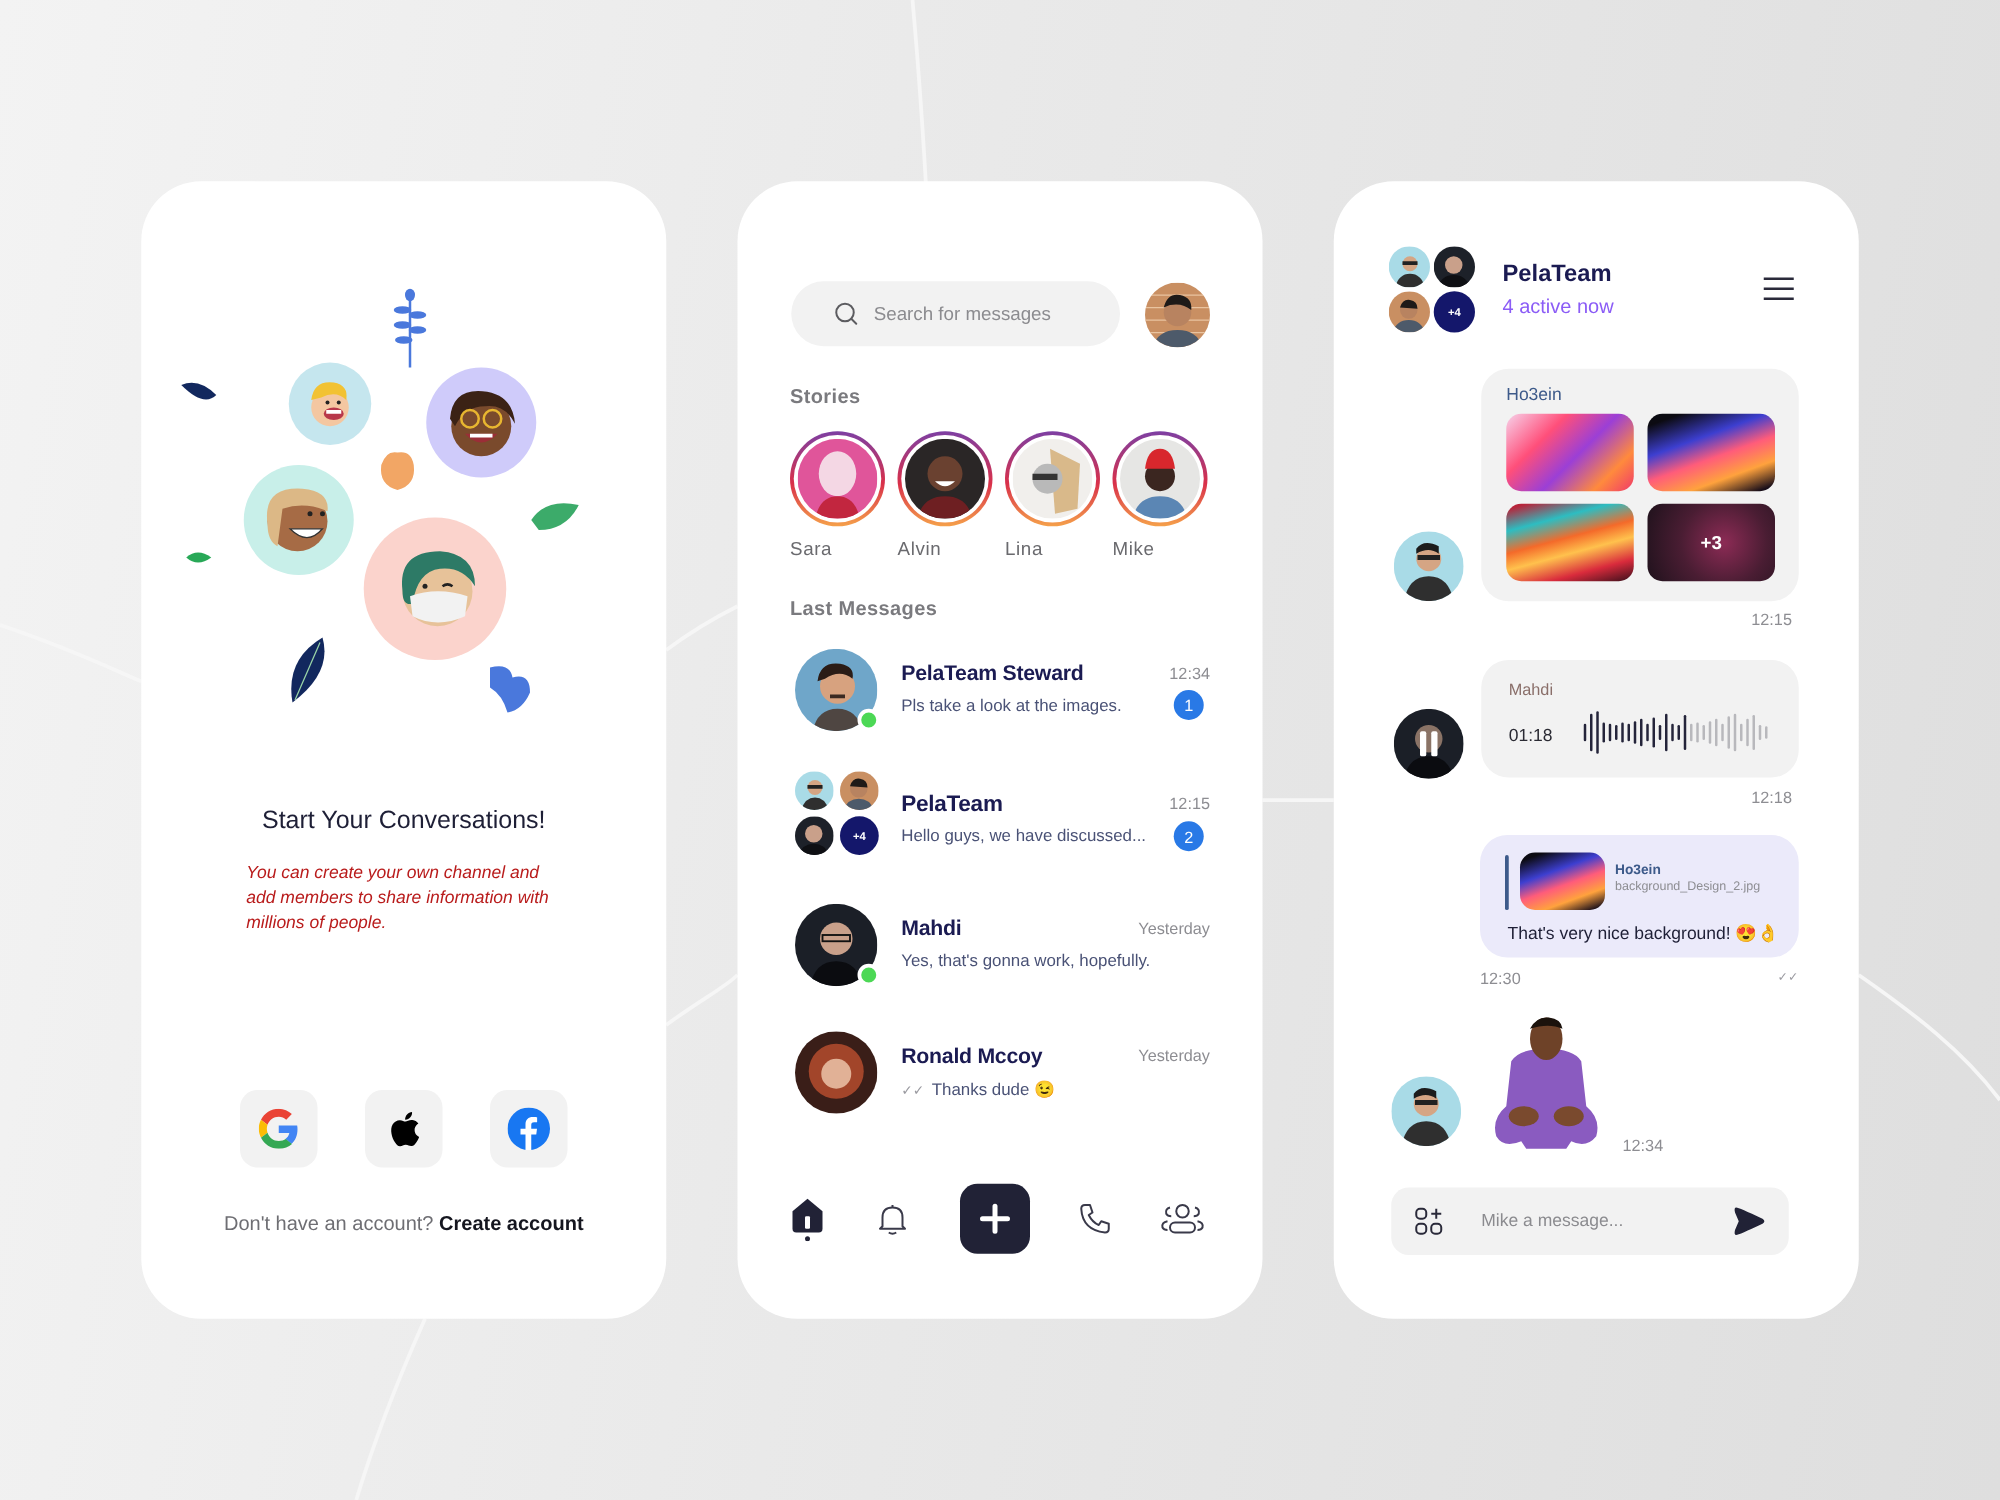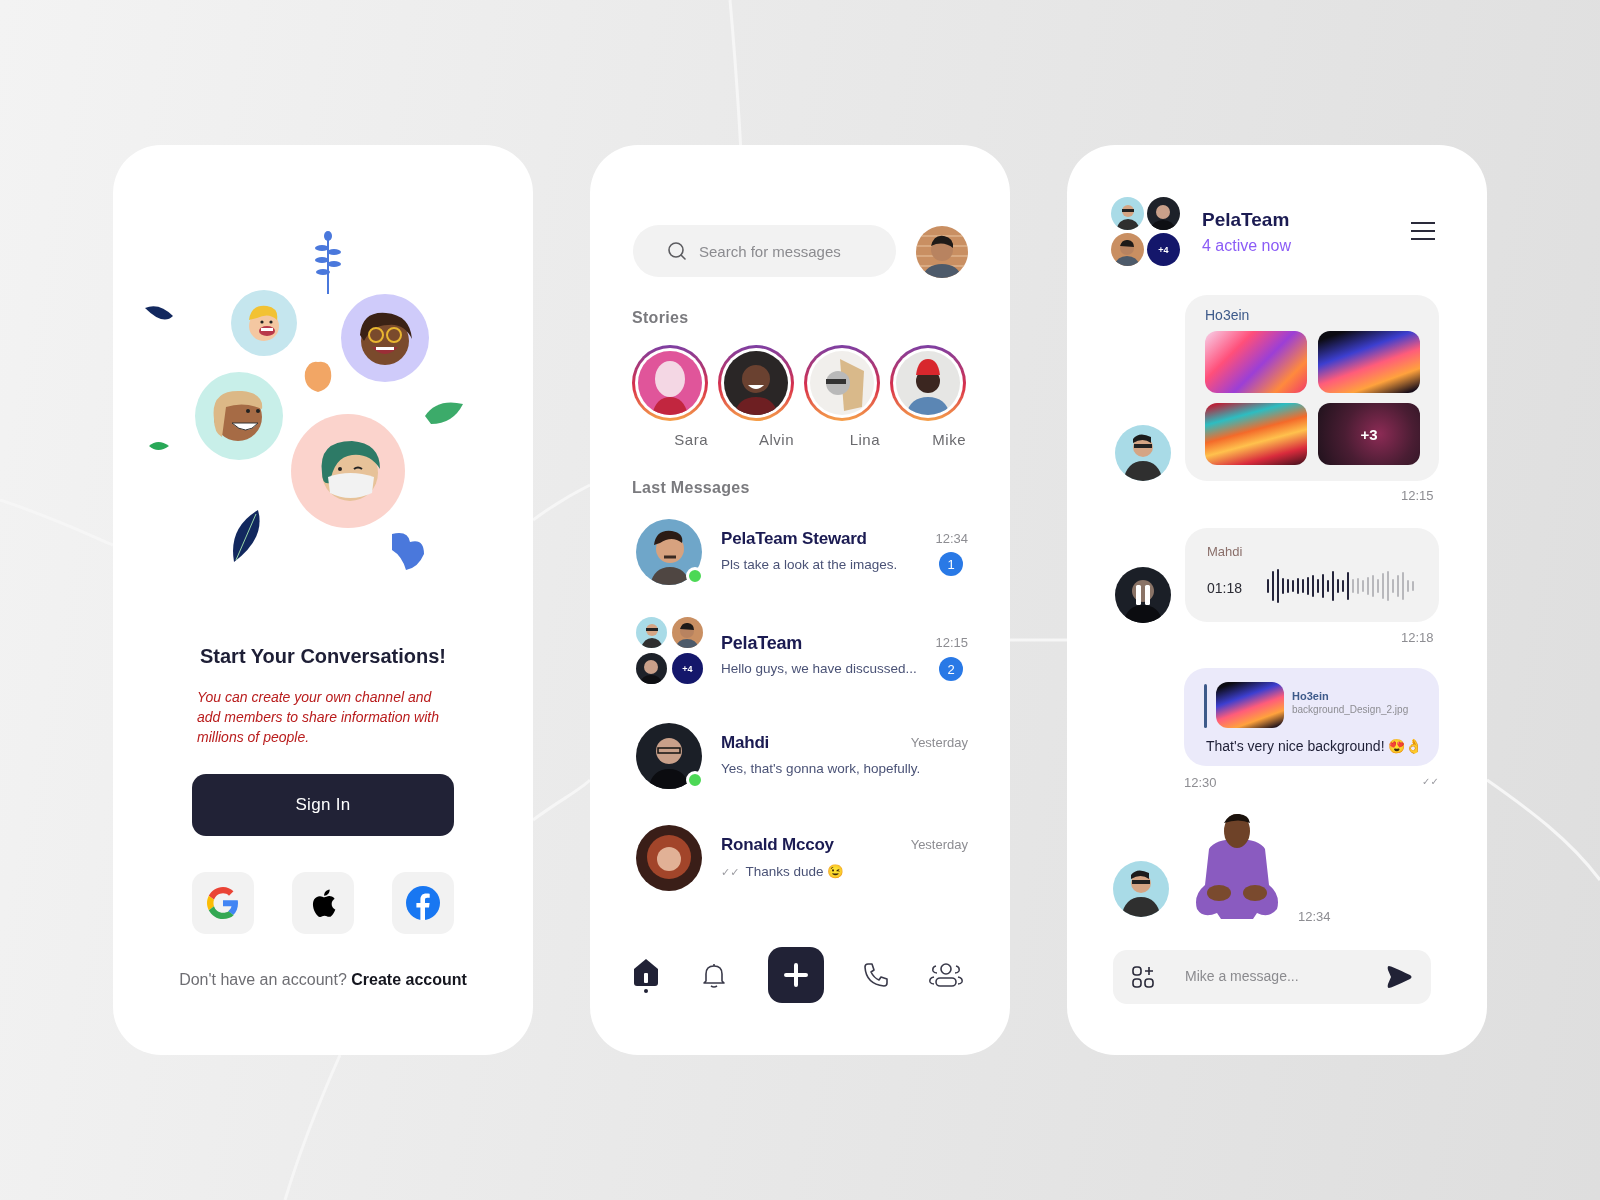--- a/index.html
+++ b/index.html
@@ -14,37 +14,37 @@
     position: absolute; top: 145px; width: 420px; height: 910px;
     background: #fff; border-radius: 48px;
   }
   #p1 { left: 113px; }
   #p2 { left: 590px; }
   #p3 { left: 1067px; }
 
   
   .illus { position: absolute; left: 30px; top: 85px; width: 340px; height: 350px; }
   .face { position: absolute; border-radius: 50%; display: flex; align-items: center; justify-content: center; }
-  .p1-title { position: absolute; top: 500px; left: 0; right: 0; text-align: center; font-size: 20px; font-weight: 700; color: #1e1f36; }
+  .p1-title { position: absolute; top: 500px; left: 0; right: 0; text-align: center; font-size: 20px; font-weight: 400; color: #1e1f36; }
   .p1-desc { position: absolute; top: 542px; left: 84px; width: 260px; font-size: 14px; line-height: 20px; color: #b91c1c; font-style: italic; }
   .signin {
     position: absolute; top: 629px; left: 79px; width: 262px; height: 62px; border-radius: 14px;
     background: #212236; color: #fff; font-size: 17px; border: none;
     display: flex; align-items: center; justify-content: center; letter-spacing: .3px;
   }
   .social { position: absolute; top: 727px; width: 62px; height: 62px; border-radius: 14px; background: #f2f2f2; display: flex; align-items: center; justify-content: center; }
   .p1-foot { position: absolute; top: 826px; left: 0; right: 0; text-align: center; font-size: 16px; color: #6e6e73; }
   .p1-foot b { color: #15161f; font-weight: 700; }
 
   
   .search { position: absolute; top: 80px; left: 43px; width: 263px; height: 52px; border-radius: 26px; background: #f2f2f2; display: flex; align-items: center; padding-left: 34px; }
   .search span { margin-left: 12px; font-size: 15px; color: #8b8b8f; text-align: right; }
   .me-avatar { position: absolute; top: 81px; left: 326px; width: 52px; height: 52px; border-radius: 50%; overflow: hidden; }
   .sec-label { position: absolute; left: 42px; font-size: 16px; font-weight: 700; color: #7a7a7e; letter-spacing: .3px; }
-  .story { position: absolute; top: 200px; width: 76px; text-align: right; }
+  .story { position: absolute; top: 200px; width: 76px; text-align: left; }
   .story .ring { width: 76px; height: 76px; border-radius: 50%; padding: 3px; background: linear-gradient(180deg, #7d3fa3 0%, #d9304a 55%, #f5a04a 100%); }
   .story .ring .inner { width: 100%; height: 100%; border-radius: 50%; background: #fff; padding: 3px; }
   .story .ring .pic { width: 100%; height: 100%; border-radius: 50%; overflow: hidden; }
   .story .name { margin-top: 10px; font-size: 15px; color: #6a6a6e; letter-spacing: .5px; }
   .msg { position: absolute; left: 46px; width: 332px; height: 70px; }
   .msg .av { position: absolute; left: 0; top: 0; width: 66px; height: 66px; border-radius: 50%; overflow: hidden; }
   .msg .online { position: absolute; left: 50px; top: 48px; width: 18px; height: 18px; border-radius: 50%; background: #4cd855; border: 3px solid #fff; }
   .msg .nm { position: absolute; left: 85px; top: 10px; font-size: 17px; font-weight: 700; color: #1b1b52; letter-spacing: -.2px; }
   .msg .tx { position: absolute; left: 85px; top: 38px; font-size: 13.5px; color: #4a5276; }
   .msg .tm { position: absolute; right: 0; top: 12px; font-size: 13px; color: #8d8d92; }
@@ -153,21 +153,20 @@
         <path d="M6 54 Q0 20 30 2 Q38 30 6 54Z" fill="#12285e"></path>
         <path d="M8 52 L28 6" stroke="#9ad6a8" stroke-width="1"></path>
       </svg>
     <svg style="position:absolute;left:245px;top:298px;" width="40" height="44" viewBox="0 0 40 44">
         <path d="M4 6 Q20 2 22 14 Q36 10 36 26 Q30 40 18 42 Q14 28 4 22Z" fill="#4a78dc"></path>
       </svg>
   </div>
 
   <div class="p1-title">Start Your Conversations!</div>
   <div class="p1-desc">You can create your own channel and add members to share information with millions of people.</div>
-  <button class="signin">Sign In</button>
 
   <div class="social" style="left:79px;">
     <svg width="32" height="32" viewBox="0 0 48 48">
         <path fill="#EA4335" d="M24 9.5c3.5 0 6.6 1.2 9 3.6l6.7-6.7C35.6 2.5 30.2 0 24 0 14.6 0 6.6 5.4 2.7 13.3l7.8 6C12.4 13.7 17.7 9.5 24 9.5z"></path>
         <path fill="#4285F4" d="M46.5 24.5c0-1.6-.1-3.1-.4-4.5H24v9h12.7c-.6 3-2.3 5.5-4.8 7.2l7.5 5.8c4.4-4 7.1-10 7.1-17.5z"></path>
         <path fill="#FBBC05" d="M10.5 28.7c-.5-1.4-.8-3-.8-4.7s.3-3.2.8-4.7l-7.8-6C1 16.6 0 20.2 0 24s1 7.4 2.7 10.7l7.8-6z"></path>
         <path fill="#34A853" d="M24 48c6.5 0 11.9-2.1 15.9-5.8l-7.5-5.8c-2.1 1.4-4.8 2.3-8.4 2.3-6.3 0-11.6-4.2-13.5-9.9l-7.8 6C6.6 42.6 14.6 48 24 48z"></path>
       </svg>
   </div>
   <div class="social" style="left:179px;">

